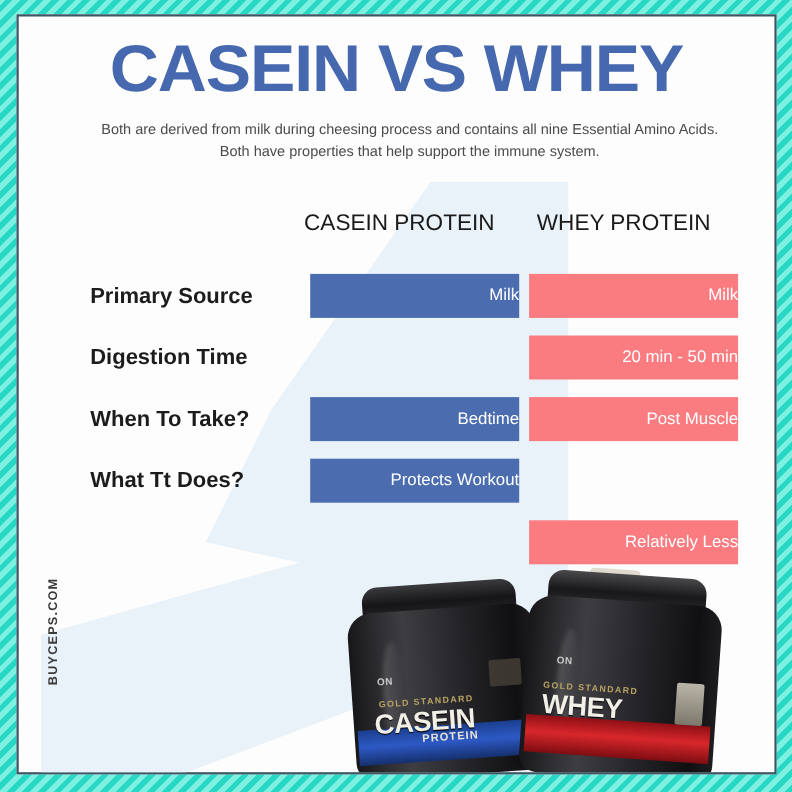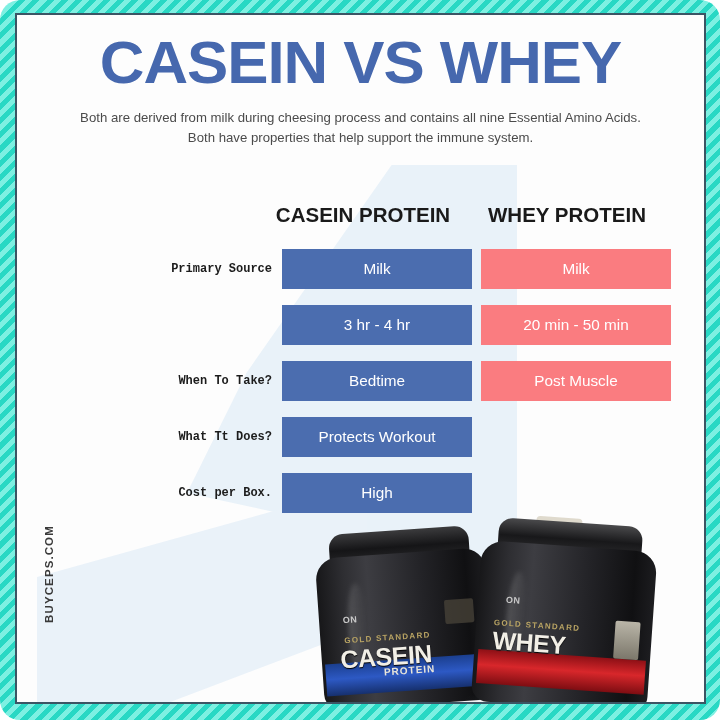--- a/index.html
+++ b/index.html
@@ -20,21 +20,20 @@
     width: 720px;
     height: 720px;
     box-sizing: border-box;
     background-color: #2ddfc9;
     background-image: repeating-linear-gradient(
         -45deg,
         #28d8c4 0px,
         #28d8c4 5px,
         #7df0e2 5px,
         #7df0e2 10px);
-    border-radius: 20px;
   }
 
   
   #card {
     position: absolute;
     left: 15px;
     top: 13px;
     width: 691px;
     height: 691px;
     background: #fdfdfd;
@@ -80,69 +79,69 @@
     font-weight: bold;
     letter-spacing: -1px;
     line-height: 1;
     font-family: "Liberation Sans", sans-serif;
     transform: scaleX(1.03);
   }
 
   
   #subtitle {
     position: absolute;
-    left: 60px; top: 93px;
+    left: 72px; top: 93px;
     width: 567px;
     text-align: center;
     color: #4b4b4b;
     font-size: 13.2px;
     line-height: 1.55;
     font-family: "Liberation Sans", sans-serif;
   }
 
   
   .col-header {
     position: absolute;
-    top: 188px;
+    top: 176px;
     width: 200px;
     text-align: center;
     font-size: 20.5px;
-    font-weight: bold;
+    font-weight: normal;
     color: #1a1a1a;
     letter-spacing: 0px;
     font-family: "Liberation Sans", sans-serif;
   }
   #header-casein { left: 246px; }
   #header-whey   { left: 450px; }
 
   
   .row {
     position: absolute;
     left: 0;
     width: 687px;
     height: 40px;
   }
   .row-label {
     position: absolute;
     left: 65px;
     width: 190px;
     height: 40px;
     line-height: 40px;
-    text-align: right;
-    font-size: 12px;
+    text-align: left;
+    font-size: 20px;
     font-weight: bold;
     color: #1c1c1c;
-    font-family: Liberation Mono, monospace;
+    font-family: Liberation Sans, sans-serif;
   }
   .cell {
     position: absolute;
     width: 190px;
     height: 40px;
     line-height: 40px;
-    text-align: center;
+    text-align: right;
     font-size: 15.3px;
     color: #ffffff;
     font-family: "Liberation Sans", sans-serif;
   }
   .cell-casein { left: 265px; background: #4b6daf; }
   .cell-whey   { left: 464px; background: #fa7c80; }
 
   
   #sitetag {
     position: absolute;
@@ -311,38 +310,37 @@
       <div class="col-header" id="header-casein">CASEIN PROTEIN</div>
       <div class="col-header" id="header-whey">WHEY PROTEIN</div>
 
       <div class="row" style="top:234px">
         <div class="row-label">Primary Source</div>
         <div class="cell cell-casein">Milk</div>
         <div class="cell cell-whey">Milk</div>
       </div>
 
       <div class="row" style="top:290px">
-        <div class="cell cell-casein">3 hr - 4 hr</div>
+        <div class="row-label">Digestion Time</div>
         <div class="cell cell-whey">20 min - 50 min</div>
       </div>
 
       <div class="row" style="top:346px">
         <div class="row-label">When To Take?</div>
         <div class="cell cell-casein">Bedtime</div>
         <div class="cell cell-whey">Post Muscle</div>
       </div>
 
       <div class="row" style="top:402px">
         <div class="row-label">What Tt Does?</div>
         <div class="cell cell-casein">Protects Workout</div>
       </div>
 
       <div class="row" style="top:458px">
-        <div class="row-label">Cost per Box.</div>
-        <div class="cell cell-casein">High</div>
+        <div class="cell cell-whey">Relatively Less</div>
       </div>
 
       <div id="sitetag">BUYCEPS.COM</div>
 
       <div id="products">
 
         <div class="tub" id="tub-casein">
           <div class="shadow"></div>
           <div class="lid"></div>
           <div class="body">

